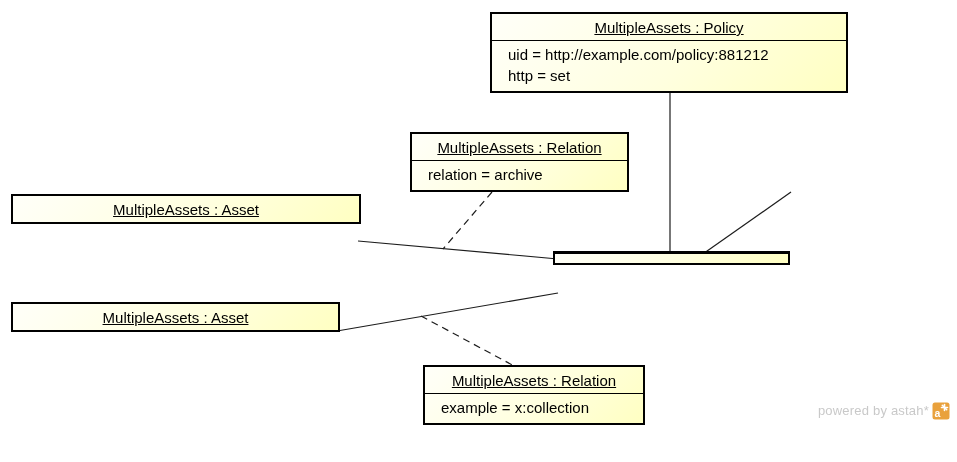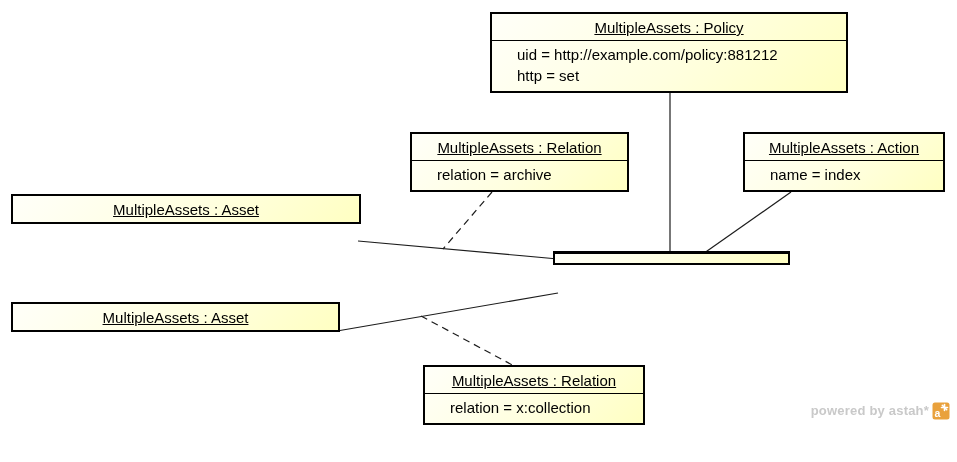--- a/index.html
+++ b/index.html
@@ -28,27 +28,27 @@
     border:2px solid var(--node-border);
     background:linear-gradient(135deg,var(--node-fill-top) 0%,#ffffdf 55%,var(--node-fill-bottom) 100%);
   }
   .node-title{
     font-size:15px;line-height:17px;text-align:center;
     text-decoration:underline;white-space:nowrap;
     padding:5px 8px 4px 8px;
   }
   .node-attrs{
     border-top:1px solid var(--node-border);
-    padding:3px 8px 5px 25px;font-size:15px;
+    padding:3px 8px 5px 16px;font-size:15px;
   }
   .node-attr{line-height:21px;white-space:nowrap;}
   .node-empty{border-top:1px solid var(--node-border);height:9px;}
   .credit{
     position:absolute;right:28px;bottom:8px;
-    font-size:13px;font-weight:bold;color:var(--credit-color);
+    font-size:13px;font-weight:normal;color:var(--credit-color);
     letter-spacing:0.2px;white-space:nowrap;
   }
   .logo{position:absolute;right:7px;bottom:6px;width:18px;height:18px;}
 </style>
 </head>
 <body>
 
 <div class="canvas">
 
   <svg class="edges" viewBox="0 0 957 462">
@@ -68,43 +68,37 @@
     </div>
   </div>
 
   <div class="node" style="left:410px;top:132px;width:219px">
     <div class="node-title">MultipleAssets : Relation</div>
     <div class="node-attrs">
       <div class="node-attr">relation = archive</div>
     </div>
   </div>
 
-  <div class="node" style="left:743px;top:132px;width:202px">
-    <div class="node-title">MultipleAssets : Action</div>
-    <div class="node-attrs">
-      <div class="node-attr">name = index</div>
-    </div>
-  </div>
 
   <div class="node" style="left:11px;top:194px;width:350px">
     <div class="node-title">MultipleAssets : Asset</div>
   </div>
 
   <div class="node" style="left:11px;top:302px;width:329px">
     <div class="node-title">MultipleAssets : Asset</div>
   </div>
 
   <div class="node" style="left:553px;top:251px;width:237px">
     <div class="node-empty"></div>
   </div>
 
   <div class="node" style="left:423px;top:365px;width:222px">
     <div class="node-title">MultipleAssets : Relation</div>
     <div class="node-attrs">
-      <div class="node-attr">relation = x:collection</div>
+      <div class="node-attr">example = x:collection</div>
     </div>
   </div>
 
   <div class="credit">powered by astah*</div>
 
   <svg class="logo" viewBox="0 0 18 18">
     <rect x="0.5" y="0.5" width="17" height="17" rx="2.5" fill="#e9a13c"></rect>
     <g stroke="#ffffff" stroke-width="1.6" stroke-linecap="round">
       <line x1="9.5" y1="5.5" x2="15.5" y2="5.5"></line>
       <line x1="12.5" y1="2.5" x2="12.5" y2="8.5"></line>

